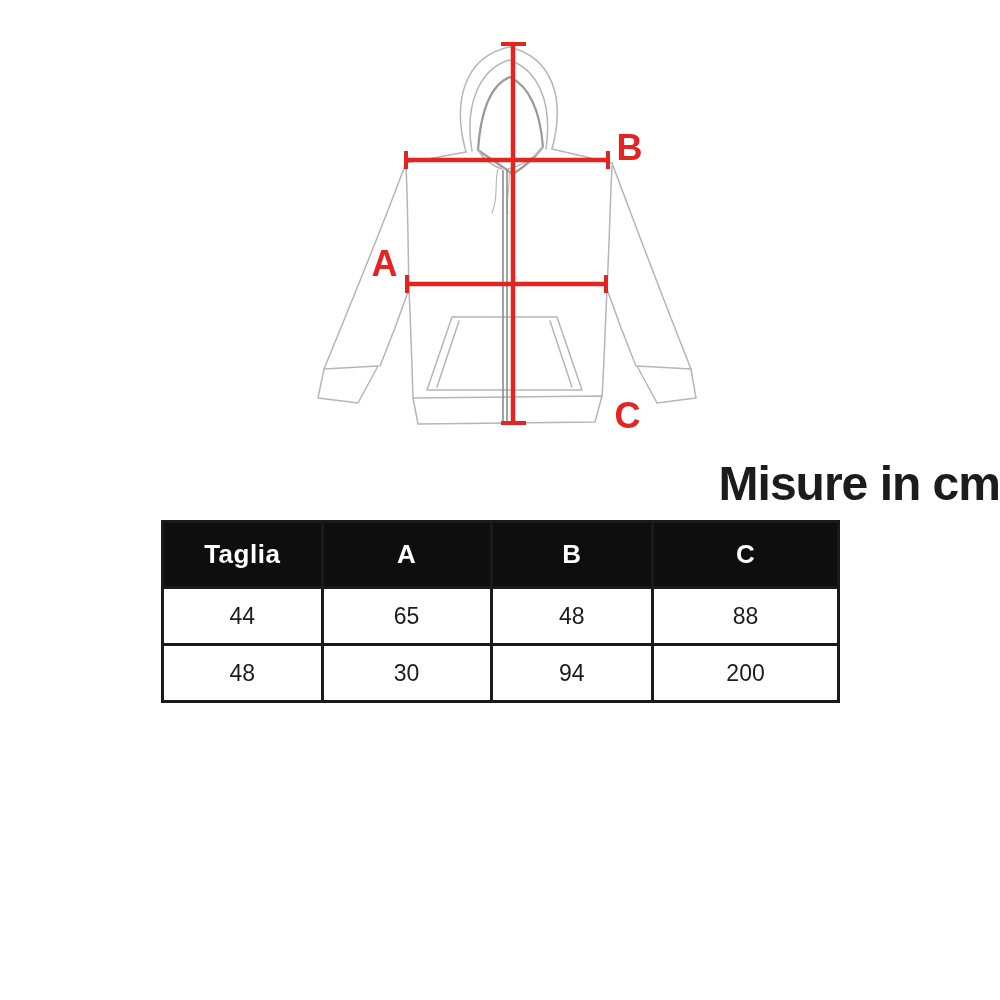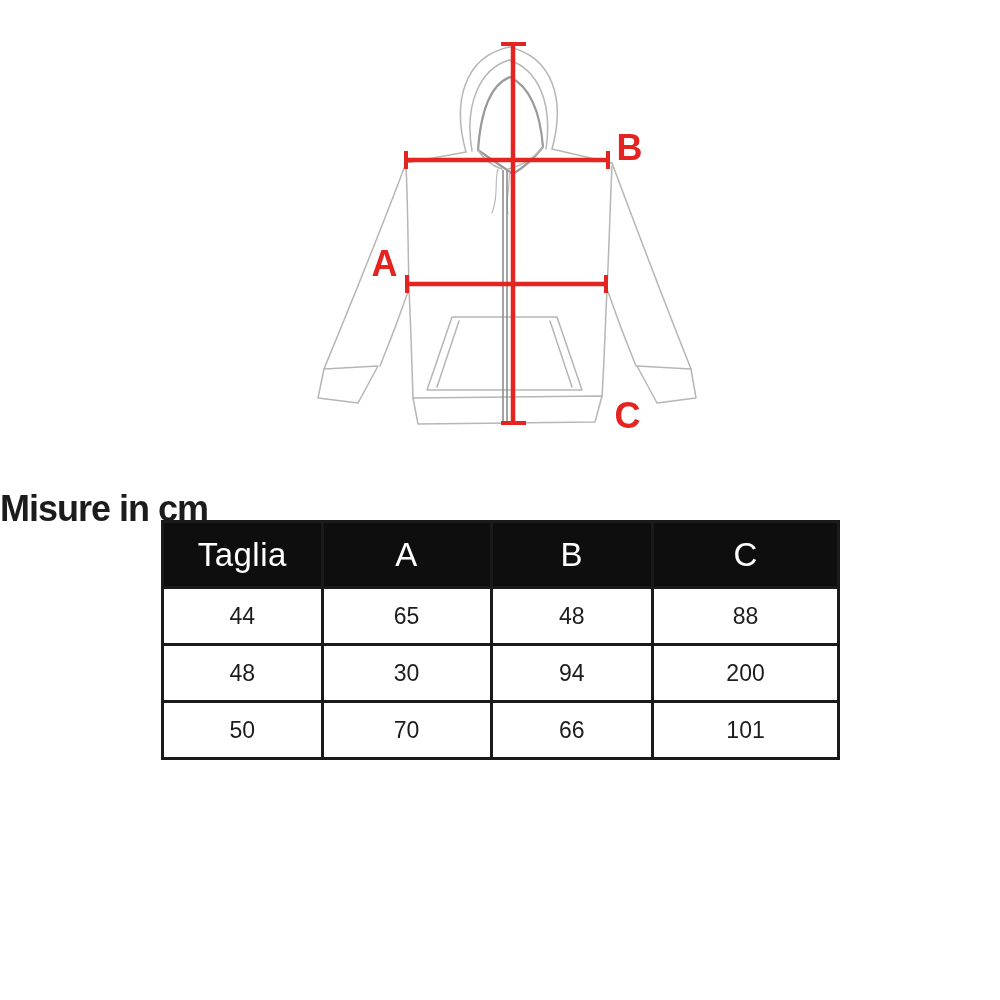--- a/index.html
+++ b/index.html
@@ -21,40 +21,39 @@
   .measure-cap { fill: none; stroke: var(--accent-red, #e32420); stroke-width: 4; }
   .measure-label {
     fill: var(--accent-red, #e32420);
     font-family: "Liberation Sans", sans-serif;
     font-weight: bold; font-size: 36px; letter-spacing: -1px;
   }
 
   
   .title {
     position: absolute; top: 456px; left: 0; width: 1000px;
-    text-align: left;
-    font-size: 36px; font-weight: bold; letter-spacing: -1px;
+    text-align: right;
+    font-size: 48px; font-weight: bold; letter-spacing: -1px;
     color: var(--text-dark, #1c1c1c);
-    margin-top: 32px;
   }
 
   
   .size-table {
     position: absolute; left: 161px; top: 520px; width: 679px;
     border-collapse: collapse; table-layout: fixed;
     background: #ffffff;
   }
   .size-table th, .size-table td {
     border: 3px solid var(--table-border, #1a1a1a);
     text-align: center; vertical-align: middle;
   }
   .size-table th {
     background: var(--header-bg, #0e0e0e);
     color: var(--header-text, #ffffff);
-    height: 66px; font-size: 33px; font-weight: normal; letter-spacing: 0.5px;
+    height: 66px; font-size: 26px; font-weight: bold; letter-spacing: 0.5px;
   }
   .size-table td {
     height: 57px; font-size: 23px; font-weight: normal;
     color: var(--text-dark, #1c1c1c);
   }
 </style>
 </head>
 <body>
 
 <div class="page">
@@ -137,22 +136,16 @@
         <td>65</td>
         <td>48</td>
         <td>88</td>
       </tr>
       <tr>
         <td>48</td>
         <td>30</td>
         <td>94</td>
         <td>200</td>
       </tr>
-      <tr>
-        <td>50</td>
-        <td>70</td>
-        <td>66</td>
-        <td>101</td>
-      </tr>
     </tbody>
   </table>
 
 </div>
 
 </body></html>

